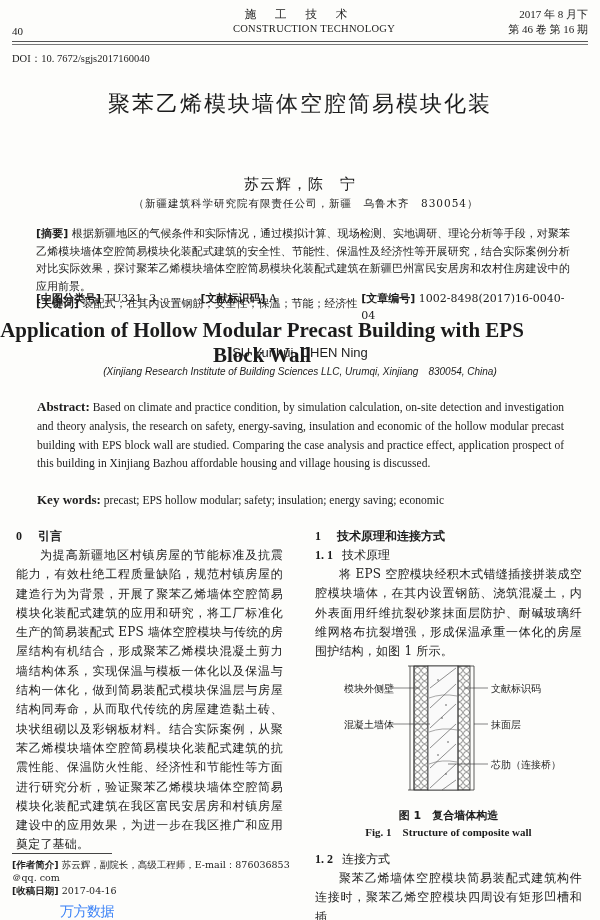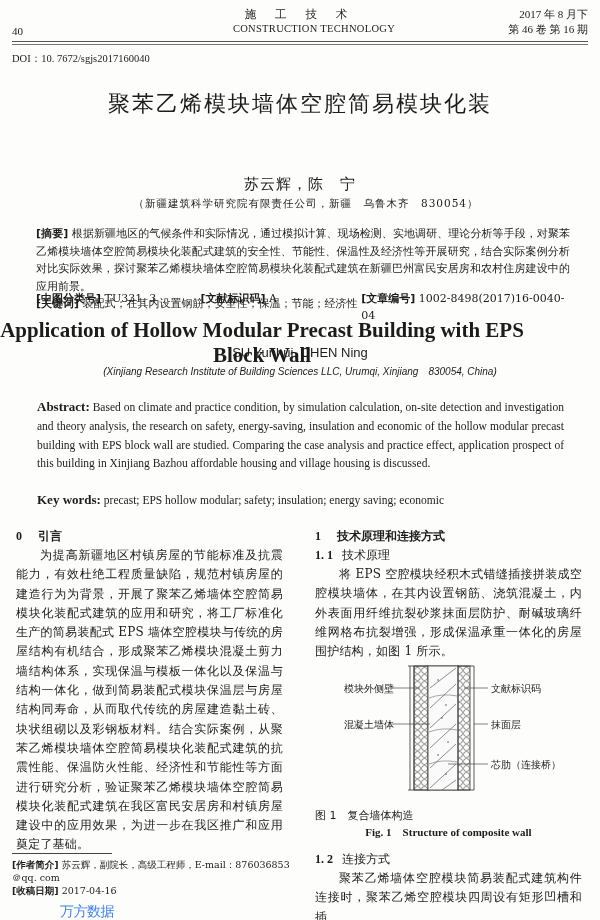--- a/index.html
+++ b/index.html
@@ -42,21 +42,21 @@
   .col { width: 267px; font-size: 12px; line-height: 19.3px; text-align: justify; }
   .col-left { left: 16px; top: 527px; }
   .col-right { left: 315px; top: 527px; }
   .h1 { font-family: "DejaVu Sans", sans-serif; font-weight: bold; font-size: 12px; line-height: 18px; margin-bottom: 1px; }
   .h1 .num { display: inline-block; width: 22px; font-family: "Liberation Serif", serif; }
   .h2 { font-size: 12px; line-height: 19px; }
   .h2 .num { display: inline-block; width: 27px; font-weight: bold; font-family: "Liberation Serif", serif; }
   .para { text-indent: 2em; margin: 0; letter-spacing: 0.2px; }
 
   .fig { left: 330px; top: 660px; width: 240px; height: 135px; }
-  .figcap-cn { left: 315px; width: 267px; top: 808px; font-size: 11px; font-family: "DejaVu Sans", sans-serif; font-weight: normal; }
+  .figcap-cn { left: 315px; width: 267px; top: 808px; text-align: center; font-size: 11px; font-family: "DejaVu Sans", sans-serif; font-weight: bold; }
   .figcap-en { left: 315px; width: 267px; top: 825px; text-align: center; font-size: 11px; font-weight: bold; font-family: "Liberation Serif", serif; }
 
   .foot-rule { left: 12px; top: 853px; width: 100px; border-top: 1px solid #444; }
   .foot { left: 12px; top: 858px; width: 280px; font-size: 9.5px; line-height: 13px; }
   .foot b { font-family: "DejaVu Sans", sans-serif; }
   .watermark { left: 60px; top: 903px; font-size: 14px; font-family: "DejaVu Sans", sans-serif; color: #3b82f6; letter-spacing: -0.5px; }
   .section-right-12 { left: 315px; top: 850px; width: 267px; font-size: 12px; line-height: 19.3px; text-align: justify; }
 </style>
 </head>
 <body>

